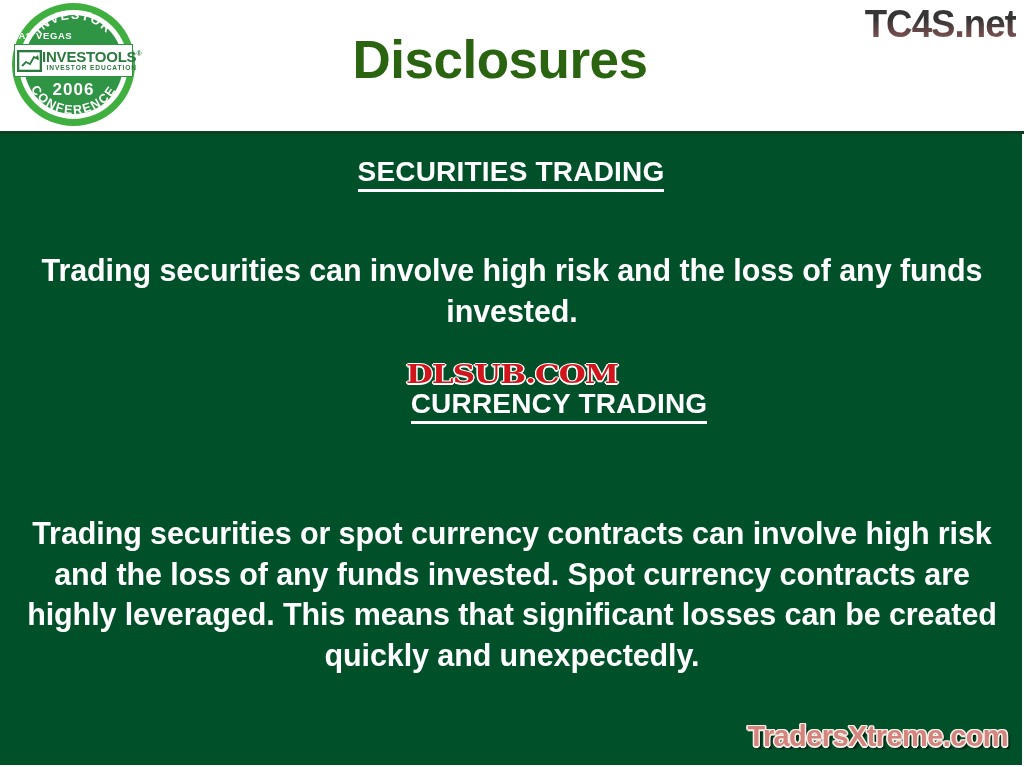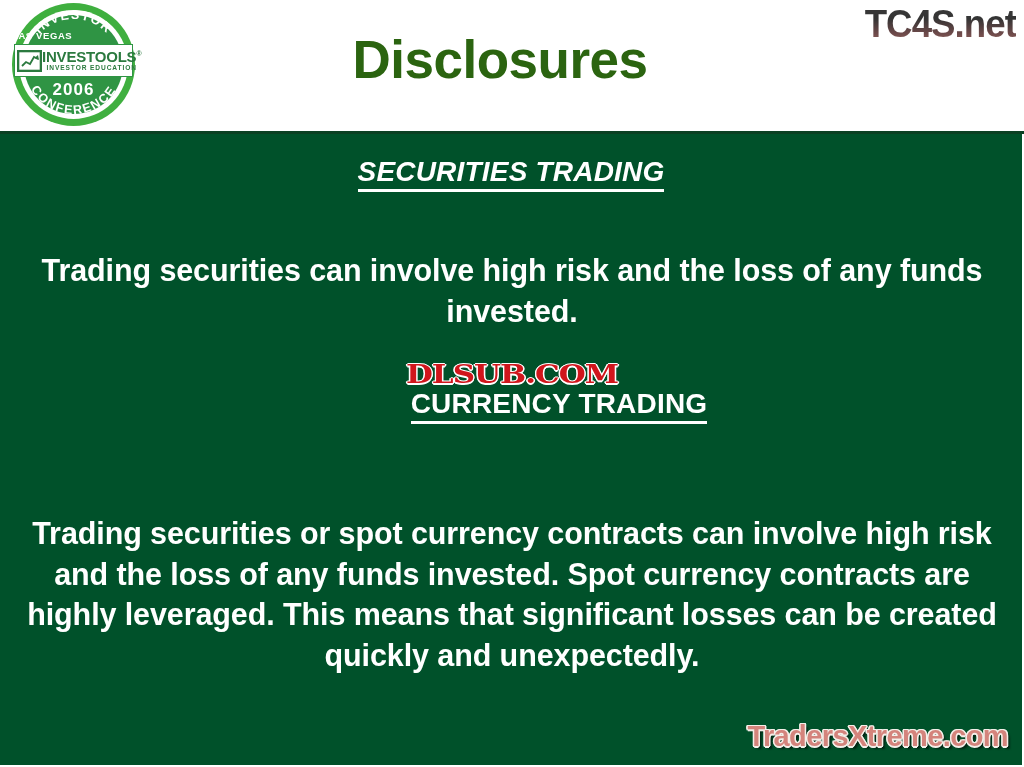--- a/index.html
+++ b/index.html
@@ -186,21 +186,21 @@
     text-align: center;
     color: #ffffff;
     font-size: 28px;
     font-weight: bold;
     letter-spacing: 0.2px;
   }
   .section-heading .ul {
     border-bottom: 3px solid #ffffff;
     padding-bottom: 2px;
   }
-  #heading-securities { top: 22px; font-style: italic; }
+  #heading-securities { top: 22px; }
   #heading-currency  { top: 254px; padding-left: 48px; }
 
   .body-para {
     position: absolute;
     color: #ffffff;
     font-size: 30.5px;
     font-weight: bold;
     text-align: center;
     line-height: 1.33;
     letter-spacing: -0.1px;

